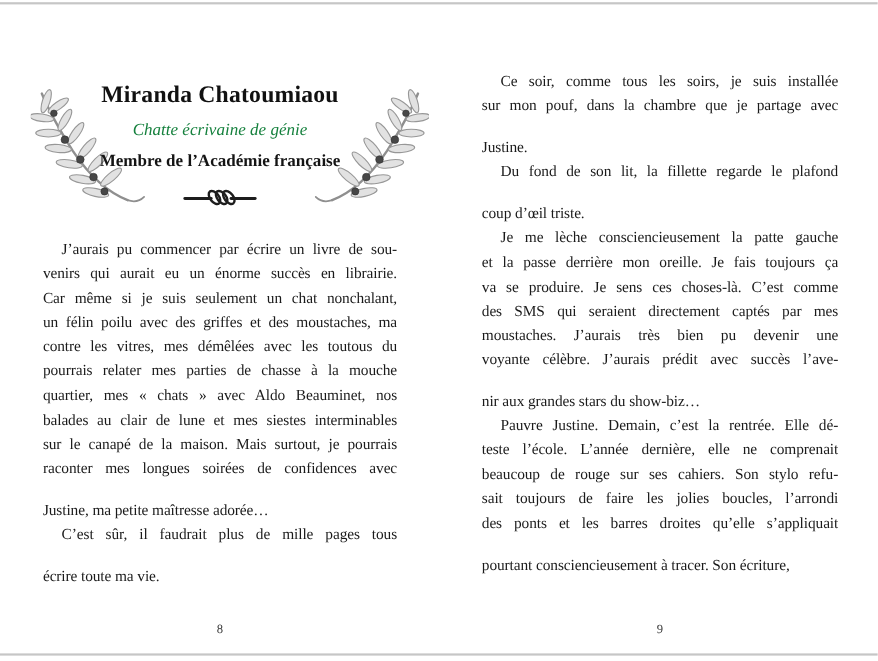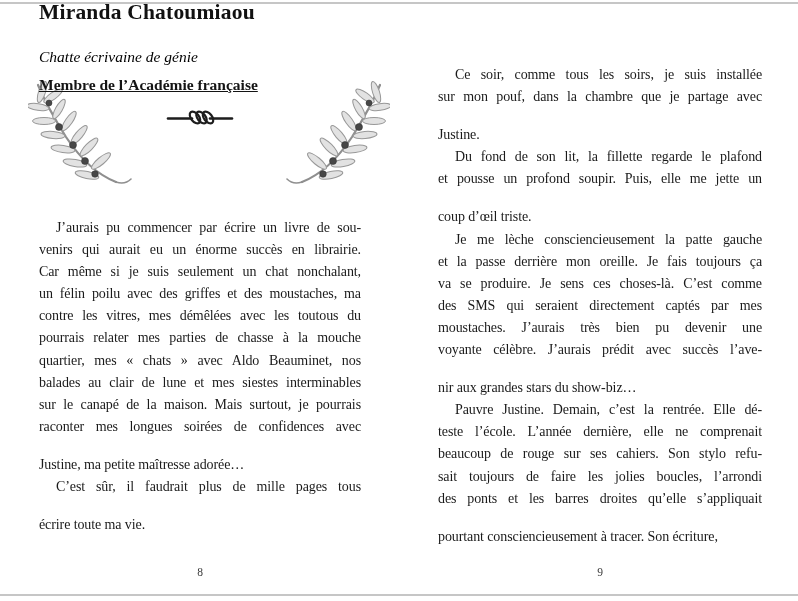--- a/index.html
+++ b/index.html
@@ -13,24 +13,24 @@
   .stage { position: relative; width: 798px; height: 601px; background: #ffffff; }
 
   .rule { position: absolute; left: 0; right: 0; height: 2px; background: #c6c6c6; }
   .rule-top { top: 2px; }
   .rule-bottom { top: 594px; }
 
   .page { position: absolute; top: 0; height: 601px; }
   .page-left  { left: 39px;  width: 322px; }
   .page-right { left: 438px; width: 324px; }
 
-  .chapter-header { text-align: left; }
+  .chapter-header { padding-top: 74px; text-align: center; }
   .title { font-size: 21.5px; line-height: 24px; font-weight: bold; color: #111; letter-spacing: 0.2px; }
-  .subtitle { font-size: 15.5px; line-height: 18px; font-style: italic; margin-top: 24px; color: #000000; }
-  .affiliation { font-size: 15.5px; line-height: 18px; font-weight: bold; margin-top: 10px; color: #141414; text-decoration: underline; }
+  .subtitle { font-size: 15.5px; line-height: 18px; font-style: italic; margin-top: 12px; color: #15803d; }
+  .affiliation { font-size: 15.5px; line-height: 18px; font-weight: bold; margin-top: 10px; color: #141414; }
   .ornament { display: block; margin: 14px auto 0 auto; }
 
   .branch { position: absolute; width: 104px; height: 112px; }
   .branch-left  { left: 28px; top: 80px; }
   .branch-right { left: 286px; top: 80px; transform: scaleX(-1); }
 
   .bodytext { position: absolute; left: 0; width: 100%; font-size: 14px; letter-spacing: -0.1px; }
   .left-body  { top: 217px; }
   .right-body { top: 64px; }
   .line {
@@ -144,21 +144,20 @@
       </div>
     <div class="pageno">8</div>
   </div>
 
   <div class="page page-right">
     <div class="bodytext right-body" id="right-body">
         <div class="line first">Ce soir, comme tous les soirs, je suis installée</div>
         <div class="line">sur mon pouf, dans la chambre que je partage avec</div>
         <div class="line last">Justine.</div>
         <div class="line first">Du fond de son lit, la fillette regarde le plafond</div>
-        <div class="line">et pousse un profond soupir. Puis, elle me jette un</div>
         <div class="line last">coup d’œil triste.</div>
         <div class="line first">Je me lèche consciencieusement la patte gauche</div>
         <div class="line">et la passe derrière mon oreille. Je fais toujours ça</div>
         <div class="line">va se produire. Je sens ces choses-là. C’est comme</div>
         <div class="line">des SMS qui seraient directement captés par mes</div>
         <div class="line">moustaches. J’aurais très bien pu devenir une</div>
         <div class="line">voyante célèbre. J’aurais prédit avec succès l’ave-</div>
         <div class="line last">nir aux grandes stars du show-biz…</div>
         <div class="line first">Pauvre Justine. Demain, c’est la rentrée. Elle dé-</div>
         <div class="line">teste l’école. L’année dernière, elle ne comprenait</div>

